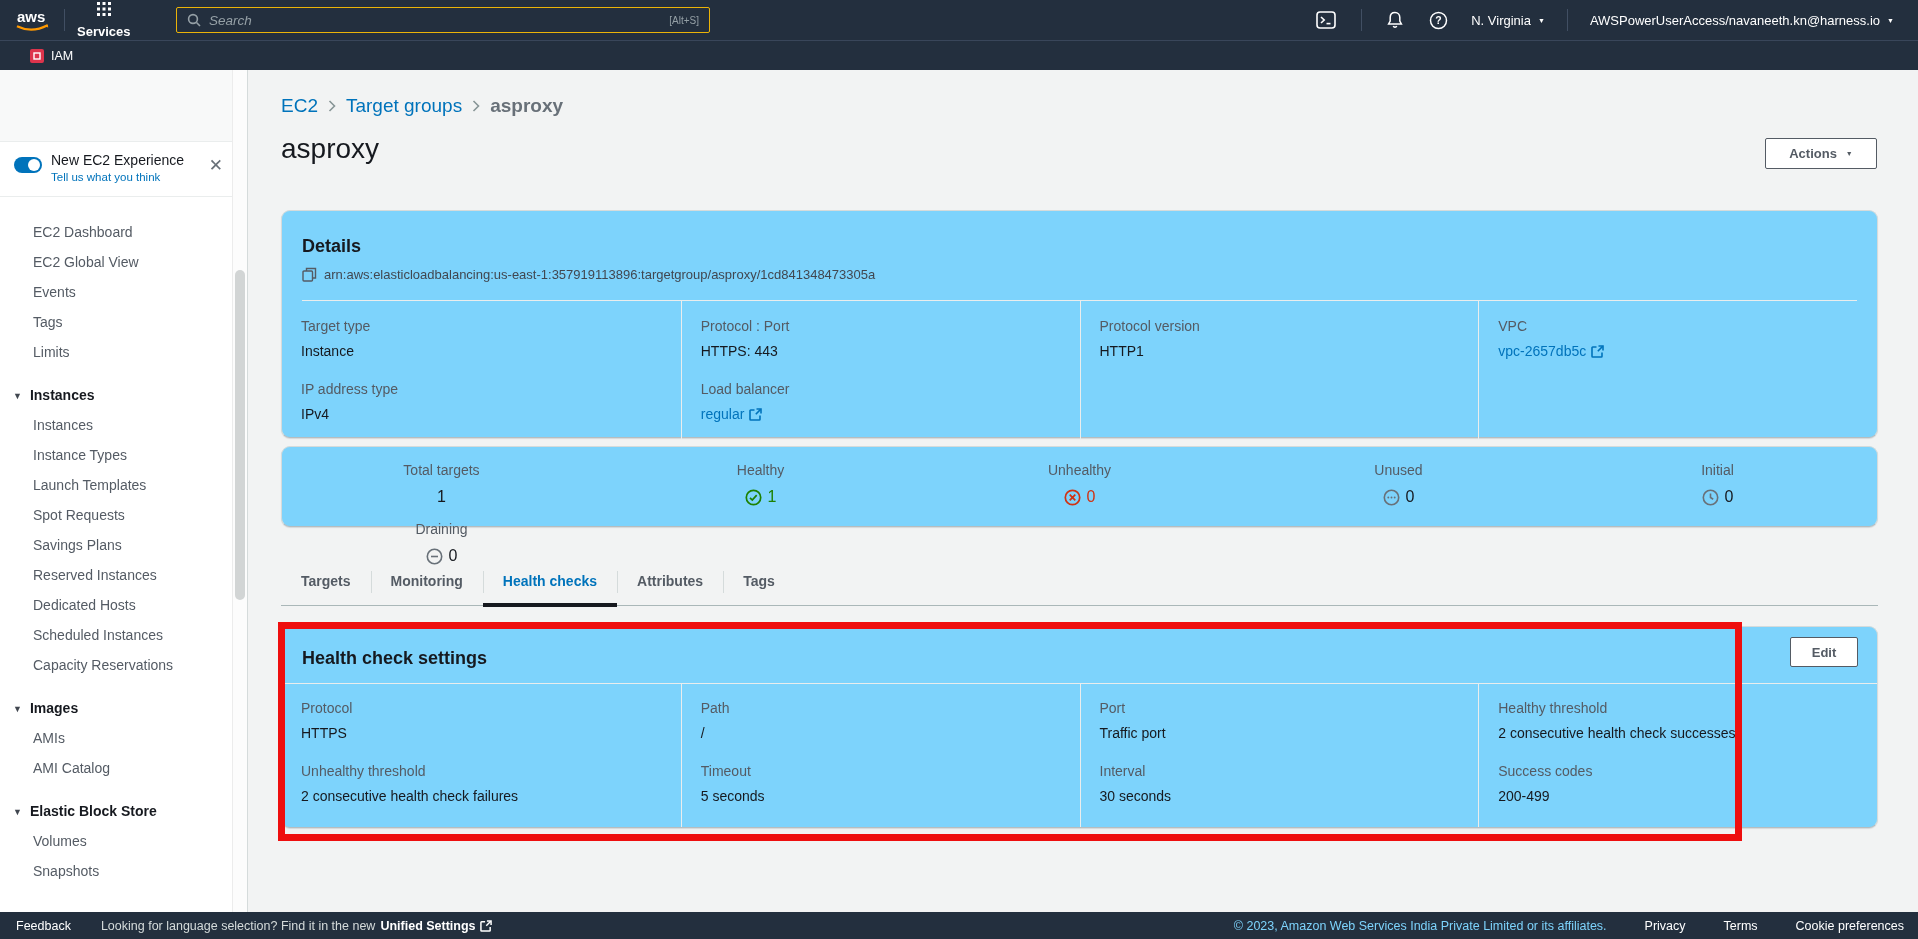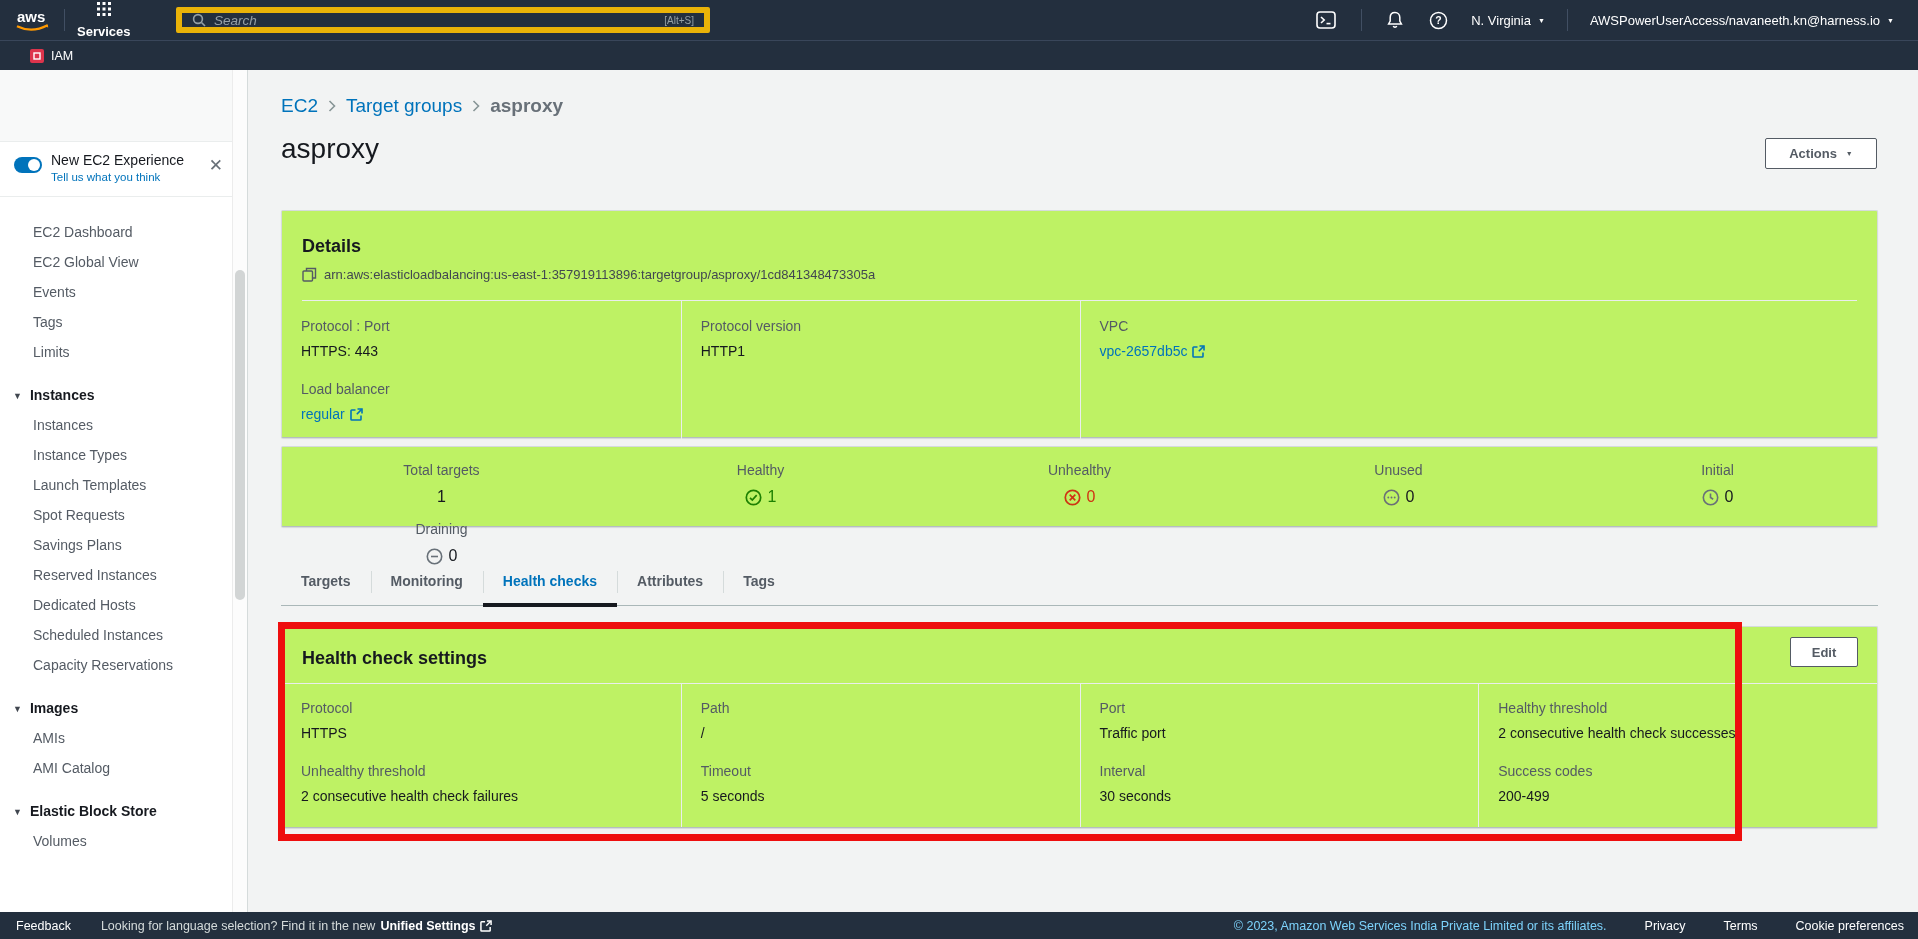--- a/index.html
+++ b/index.html
@@ -5,21 +5,21 @@
   * { box-sizing: border-box; margin: 0; padding: 0; }
   html,body { width:1918px; height:939px; }
   body { font-family: "Liberation Sans", "DejaVu Sans", sans-serif; background:#f2f3f3; }
   .screen { position:relative; width:1918px; height:939px; overflow:hidden; background:#f2f3f3; }
 
   
   .topbar { position:absolute; top:0; left:0; width:100%; height:40px; background:#232f3e; display:flex; align-items:center; z-index:40; }
   .tb-sep { width:1px; height:22px; background:#414f63; margin:0 12px; }
   .aws-logo { margin-left:14px; display:flex; align-items:center; cursor:pointer; }
   .services { display:flex; align-items:center; gap:8px; color:#fff; font-size:13px; font-weight:bold; cursor:pointer;flex-direction:column; }
-  .searchbox { position:absolute; left:176px; top:7px; width:534px; height:26px; border:6px solid #eab308; border-radius:2px; background:#232f3e; display:flex; align-items:center; padding:0 10px; }
+  .searchbox { position:absolute; left:176px; top:7px; width:534px; height:26px; border:1px solid #eab308; border-radius:2px; background:#232f3e; display:flex; align-items:center; padding:0 10px; }
   .searchbox input { flex:1; background:transparent; border:none; outline:none; color:#fff; font-size:13.5px; margin-left:8px; font-family:inherit; }
   .searchbox input::placeholder { color:#95a0a6; font-style:italic; }
   .alt-hint { color:#95a0a6; font-size:10px; }
   .tb-right { position:absolute; right:14px; top:0; height:40px; display:flex; align-items:center; }
   .tb-ic { display:flex; align-items:center; justify-content:center; padding:0 13px; cursor:pointer; height:40px; }
   .tb-text { color:#fff; font-size:13px; display:flex; align-items:center; gap:7px; cursor:pointer; padding:0 10px; white-space:nowrap; }
   .caret { font-size:7px; color:#fff; }
 
   
   .shortcutbar { position:absolute; top:40px; left:0; width:100%; height:30px; background:#232f3e; border-top:1px solid #39465a; display:flex; align-items:center; z-index:40; }
@@ -45,21 +45,21 @@
 
   
   .breadcrumb { position:absolute; left:281px; top:95px; display:flex; align-items:center; gap:10px; font-size:19px; z-index:5; }
   .crumb-link { color:#0073bb; cursor:pointer; }
   .crumb-cur { color:#687078; font-weight:bold; }
   .crumb-sep { display:flex; align-items:center; }
   .page-title { position:absolute; left:281px; top:133px; font-size:28px; font-weight:500; color:#16191f; z-index:5; }
   .actions-btn { position:absolute; left:1765px; top:138px; width:112px; height:31px; background:#fff; border:1px solid #545b64; border-radius:2px; display:flex; align-items:center; justify-content:center; gap:9px; font-size:13px; font-weight:bold; color:#545b64; cursor:pointer; z-index:5; }
   .actions-btn .caret { color:#545b64; }
 
-  .card { position:absolute; background:#bef264; border:1px solid #d5dbdb; border-bottom-color:#b5bdc0; border-radius:2px; box-shadow:0 1px 1px rgba(0,28,36,.12); z-index:4; }
+  .card { position:absolute; background:#7dd3fc; border:1px solid #d5dbdb; border-bottom-color:#b5bdc0; border-radius:9px; box-shadow:0 1px 1px rgba(0,28,36,.12); z-index:4; }
 
   
   .details-card { left:281px; top:210px; width:1597px; height:228px; display:flex; flex-direction:column; }
   .d-head { padding:24px 20px 0 20px; }
   .d-title { font-size:18px; font-weight:bold; color:#16191f; line-height:22px; }
   .arn-row { display:flex; align-items:flex-end; gap:7px; margin-top:10px; font-size:13px; color:#414750; }
   .d-sep { border-top:1px solid #eaeded; margin-top:18px; }
   .d-grid { flex:1; display:grid; grid-template-columns:repeat(4,1fr); }
   .d-col { padding:16px 19px; }
   .d-col + .d-col { border-left:1px solid #eaeded; }
@@ -208,20 +208,21 @@
       <div class="nav-item">Savings Plans</div>
       <div class="nav-item">Reserved Instances</div>
       <div class="nav-item">Dedicated Hosts</div>
       <div class="nav-item">Scheduled Instances</div>
       <div class="nav-item">Capacity Reservations</div>
       <div class="nav-header"><span class="tri">▼</span><span>Images</span></div>
       <div class="nav-item">AMIs</div>
       <div class="nav-item">AMI Catalog</div>
       <div class="nav-header"><span class="tri">▼</span><span>Elastic Block Store</span></div>
       <div class="nav-item">Volumes</div>
+      <div class="nav-item">Snapshots</div>
     </nav>
     <div class="sb-scroll">
       <div class="sb-thumb"></div>
     </div>
   </aside>
 
   <div class="breadcrumb">
     <span class="crumb-link">EC2</span>
     <span class="crumb-sep">
       <svg width="8" height="12" viewBox="0 0 8 12">
@@ -250,20 +251,30 @@
       <div class="arn-row">
         <svg width="15" height="15" viewBox="0 0 15 15">
           <rect x="1" y="4" width="9.5" height="10" rx="1" fill="none" stroke="#545b64" stroke-width="1.4"></rect>
           <path d="M4.5 4 V1.5 h9 v9.5 h-2.5" fill="none" stroke="#545b64" stroke-width="1.4"></path>
         </svg>
         <span>arn:aws:elasticloadbalancing:us-east-1:357919113896:targetgroup/asproxy/1cd841348473305a</span>
       </div>
       <div class="d-sep"></div>
     </div>
     <div class="d-grid">
+      <div class="d-col">
+        <div class="fld">
+          <div class="f-label">Target type</div>
+          <div class="f-value">Instance</div>
+        </div>
+        <div class="fld">
+          <div class="f-label">IP address type</div>
+          <div class="f-value">IPv4</div>
+        </div>
+      </div>
       <div class="d-col">
         <div class="fld">
           <div class="f-label">Protocol : Port</div>
           <div class="f-value">HTTPS: 443</div>
         </div>
         <div class="fld">
           <div class="f-label">Load balancer</div>
           <div class="f-value">
             <span class="f-link">
               <span>regular</span>

